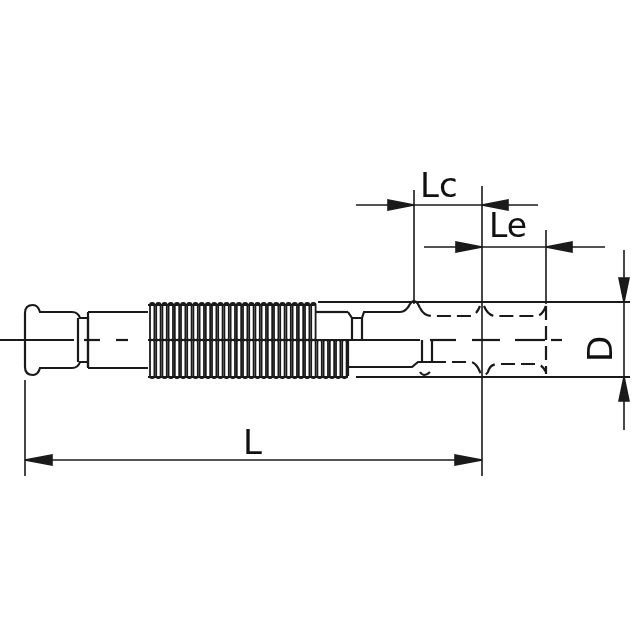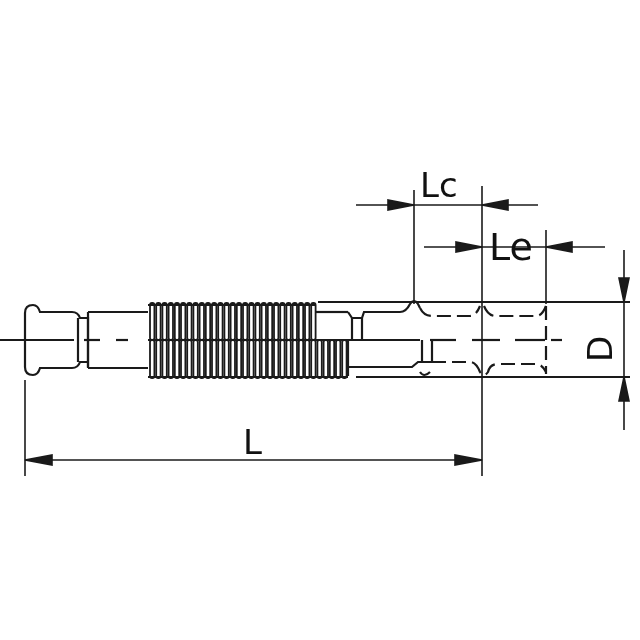--- a/index.html
+++ b/index.html
@@ -1,21 +1,21 @@
 <!DOCTYPE html>
 <html><head>
   <meta charset="utf-8">
   <style>
     html, body { margin: 0; padding: 0; background: #ffffff; }
     body { width: 640px; height: 640px; overflow: hidden; font-family: "DejaVu Sans", sans-serif; }
     #canvas { position: relative; width: 640px; height: 640px; }
     svg { position: absolute; left: 0; top: 0; }
     .lbl { position: absolute; font-family: "DejaVu Sans", sans-serif; color: #111; line-height: 1; }
     .lbl-Lc { left: 420px; top: 168px; font-size: 34px; }
-    .lbl-Le { left: 489px; top: 228px; font-size: 38px; }
+    .lbl-Le { left: 489px; top: 209px; font-size: 33px; }
     .lbl-L  { left: 243px; top: 425px; font-size: 34px; }
     .lbl-D  { left: 583px; top: 326px; font-size: 34px; transform: rotate(-90deg); transform-origin: 18px 18px; }
   </style>
 </head>
 <body>
 
 <div id="canvas">
   <svg width="640" height="640" viewBox="0 0 640 640" stroke="#1a1a1a" fill="none" stroke-width="2.2" stroke-linecap="butt">
 
     <g>

